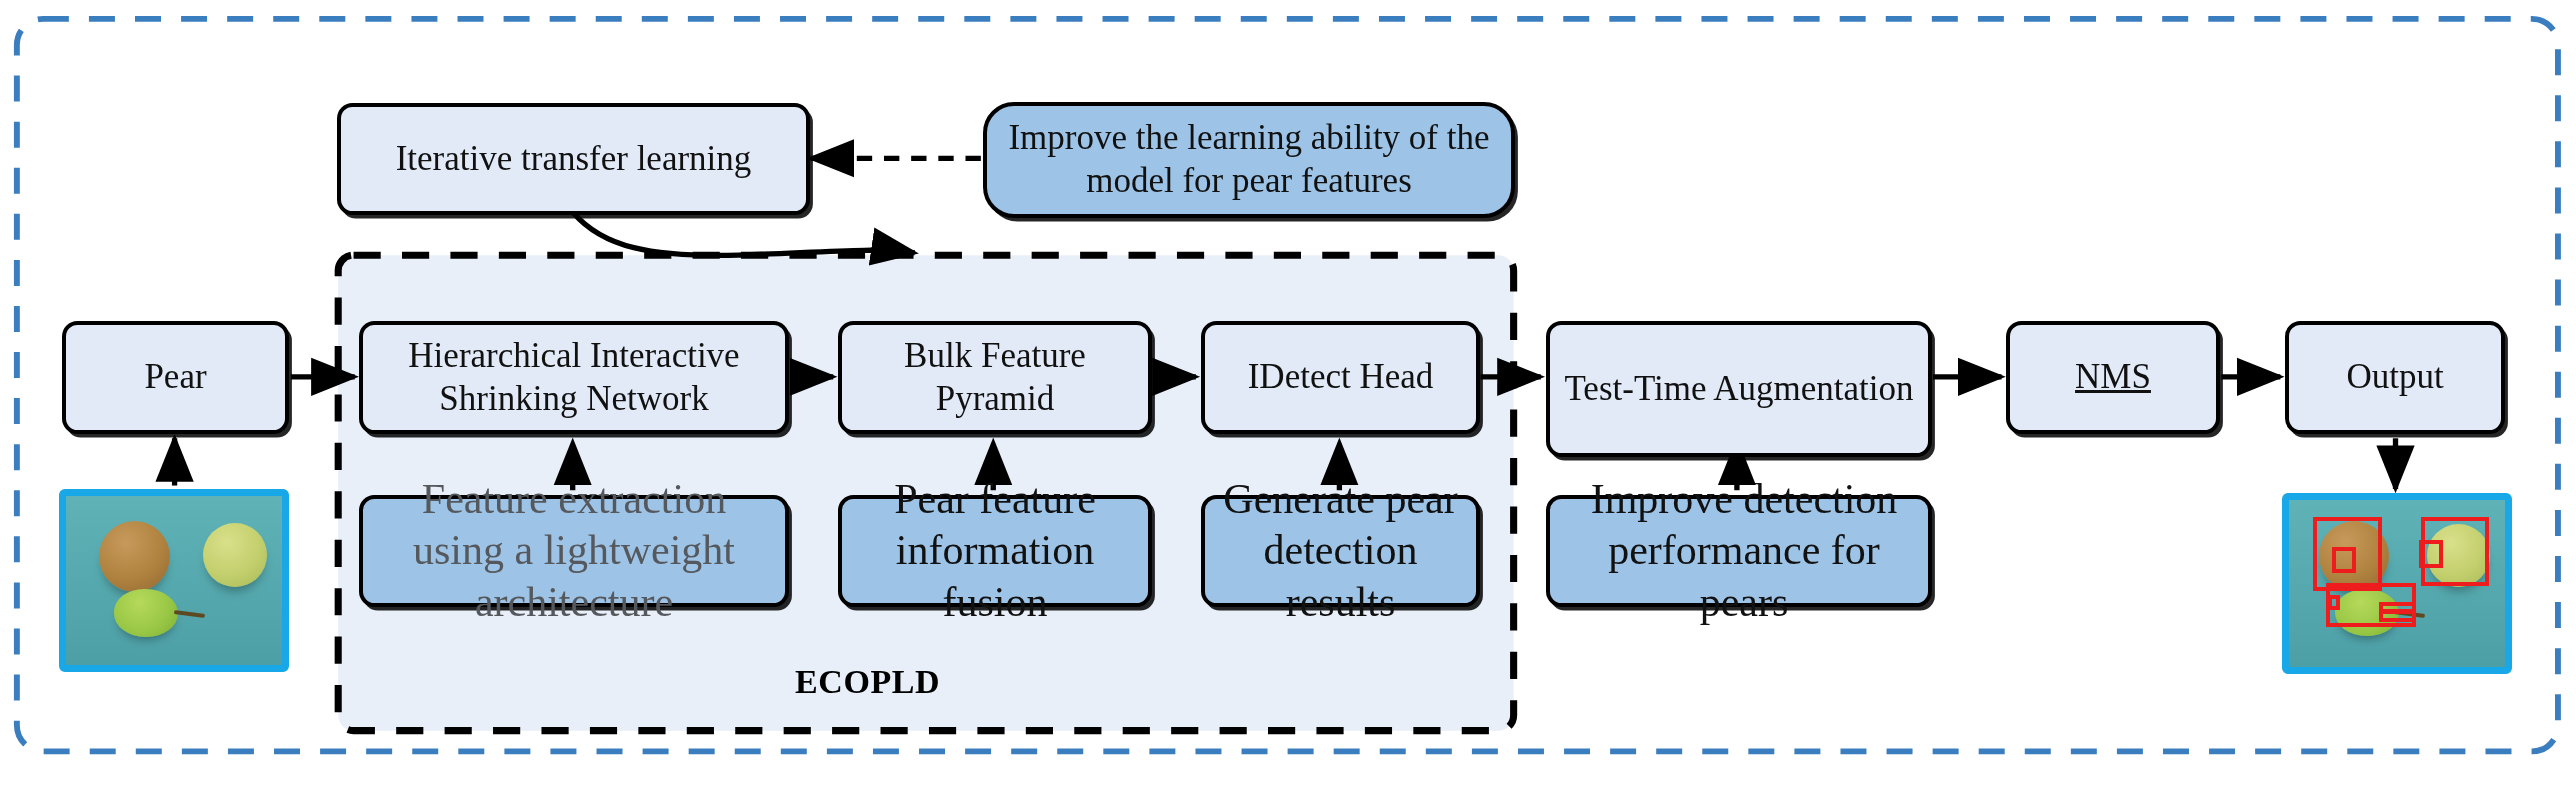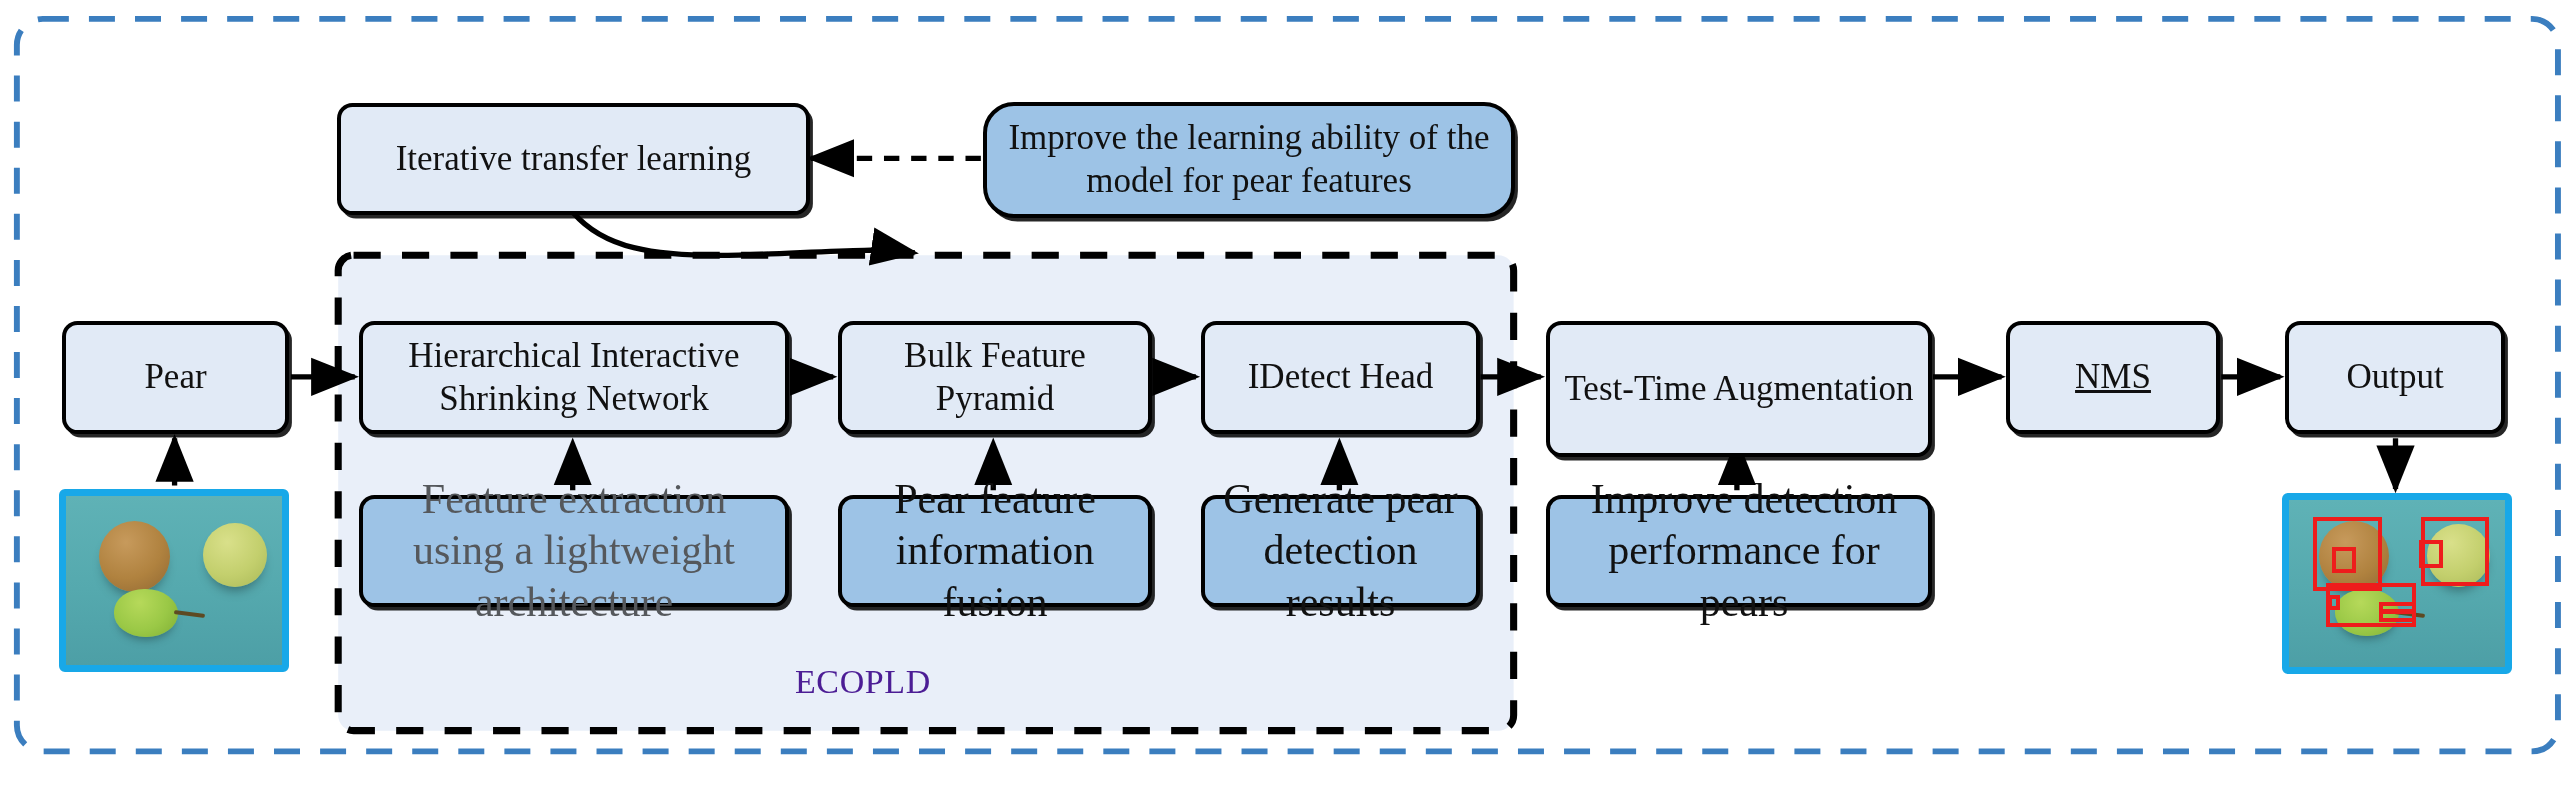--- a/index.html
+++ b/index.html
@@ -35,22 +35,22 @@
   
   .fs-lg{font-size:35px;}
   .fs-sm{font-size:42px;}
 
   .gray-text{color:#55585c;}
 
   
   .ecopld-label{
     position:absolute;
     font-size:34px;
-    font-weight:normal;
-    color:#4c1d95;
+    font-weight:bold;
+    color:#000000;
     letter-spacing:0.6px;
   }
 
   
   .photo{
     position:absolute;
     box-sizing:border-box;
     border:7px solid #18a8e8;
     border-radius:5.9px;
     overflow:hidden;

